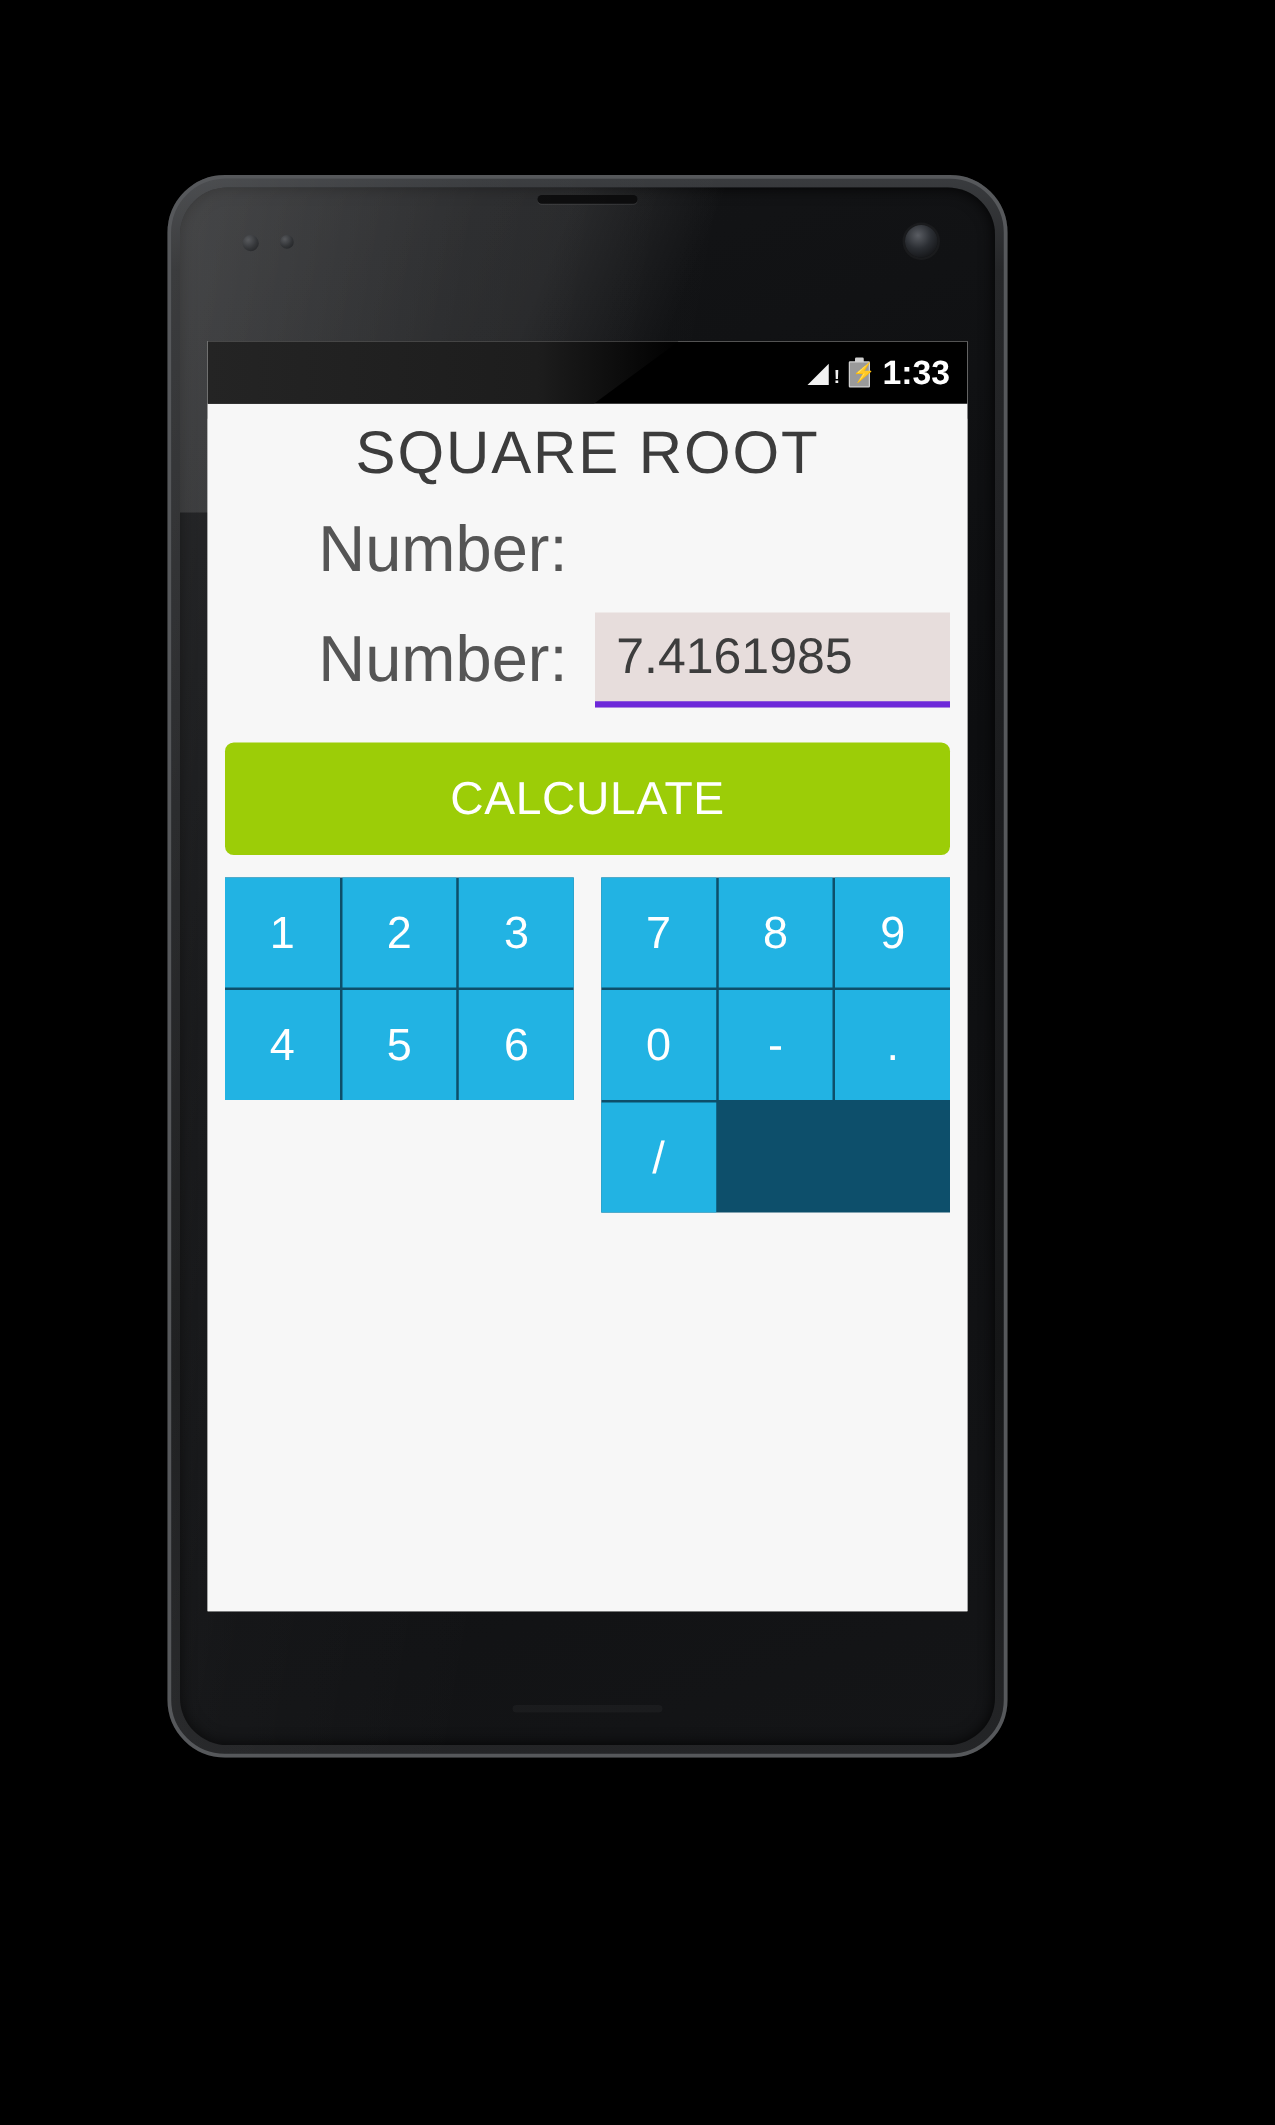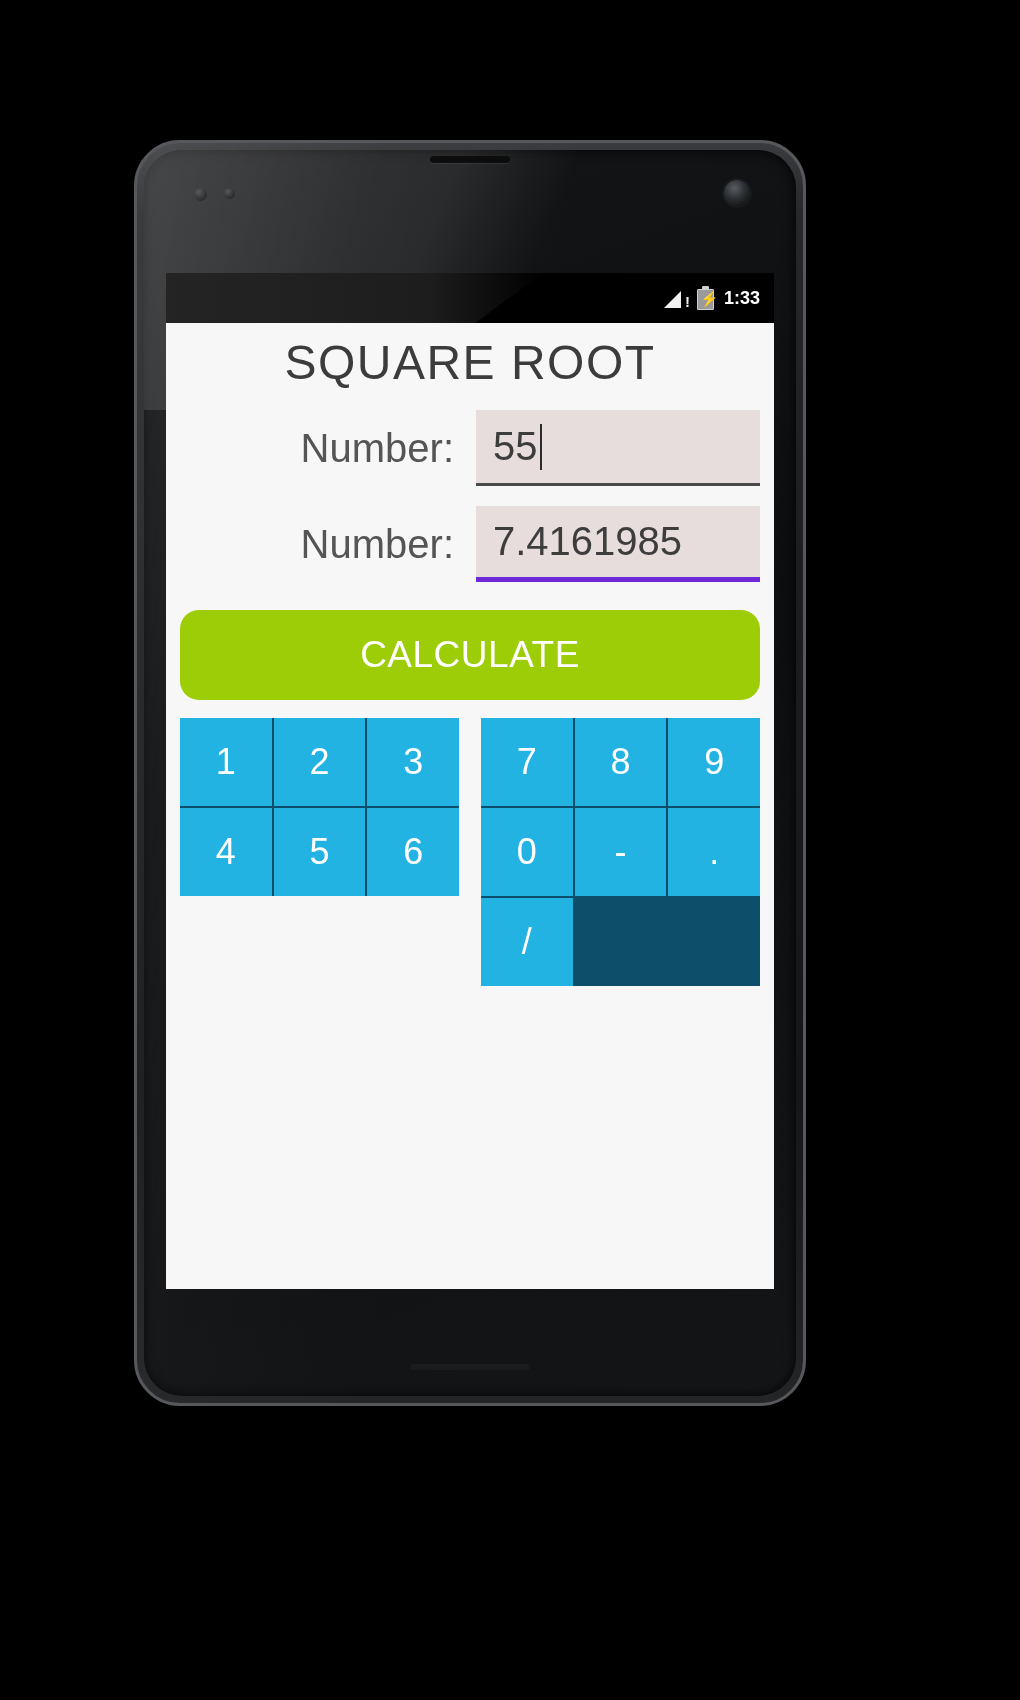--- a/index.html
+++ b/index.html
@@ -156,21 +156,21 @@
     left: 3px; top: 5px;
     font-size: 15px;
     line-height: 16px;
     color: #ffffff;
     font-weight: bold;
   }
   #clock {
     position: relative;
     z-index: 2;
     color: #ffffff;
-    font-size: 18px;
+    font-size: 27px;
     font-weight: bold;
     letter-spacing: 0px;
     font-family: "Liberation Sans", sans-serif;
   }
 
   
   #app {
     position: relative;
     height: 966px;
     background: #f7f7f7;
@@ -190,21 +190,21 @@
   .form-row {
     display: flex;
     align-items: center;
     margin-top: 20px;
   }
   .form-label {
     width: 298px;
     text-align: right;
     padding-right: 22px;
     box-sizing: border-box;
-    font-size: 40px;
+    font-size: 52px;
     color: #555555;
     font-weight: 400;
   }
   .field {
     position: relative;
     width: 284px;
     height: 76px;
     background: #e7dddc;
     border-bottom: 3px solid #4a4a4a;
     box-sizing: border-box;
@@ -228,21 +228,21 @@
     display: flex;
     gap: 22px;
     margin-top: 28px;
     padding: 0 2px;
   }
   .btn-green {
     flex: 1;
     height: 90px;
     background: #9ccd07;
     border: none;
-    border-radius: 19px;
+    border-radius: 7px;
     color: #ffffff;
     font-size: 37px;
     font-family: "Liberation Sans", sans-serif;
     font-weight: 400;
     letter-spacing: 0.5px;
     cursor: pointer;
     display: flex;
     align-items: center;
     justify-content: center;
   }
@@ -316,24 +316,20 @@
       </span>
       <span id="clock">1:33</span>
     </div>
 
     <div id="app">
 
       <div id="app-title">SQUARE ROOT</div>
 
       <div class="form-row">
         <div class="form-label">Number:</div>
-        <div class="field">
-          <span>55</span>
-            <span id="caret"></span>
-        </div>
       </div>
 
       <div class="form-row">
         <div class="form-label">Number:</div>
         <div class="field readonly">
           <span>7.4161985</span>
         </div>
       </div>
 
       <div id="actions">

